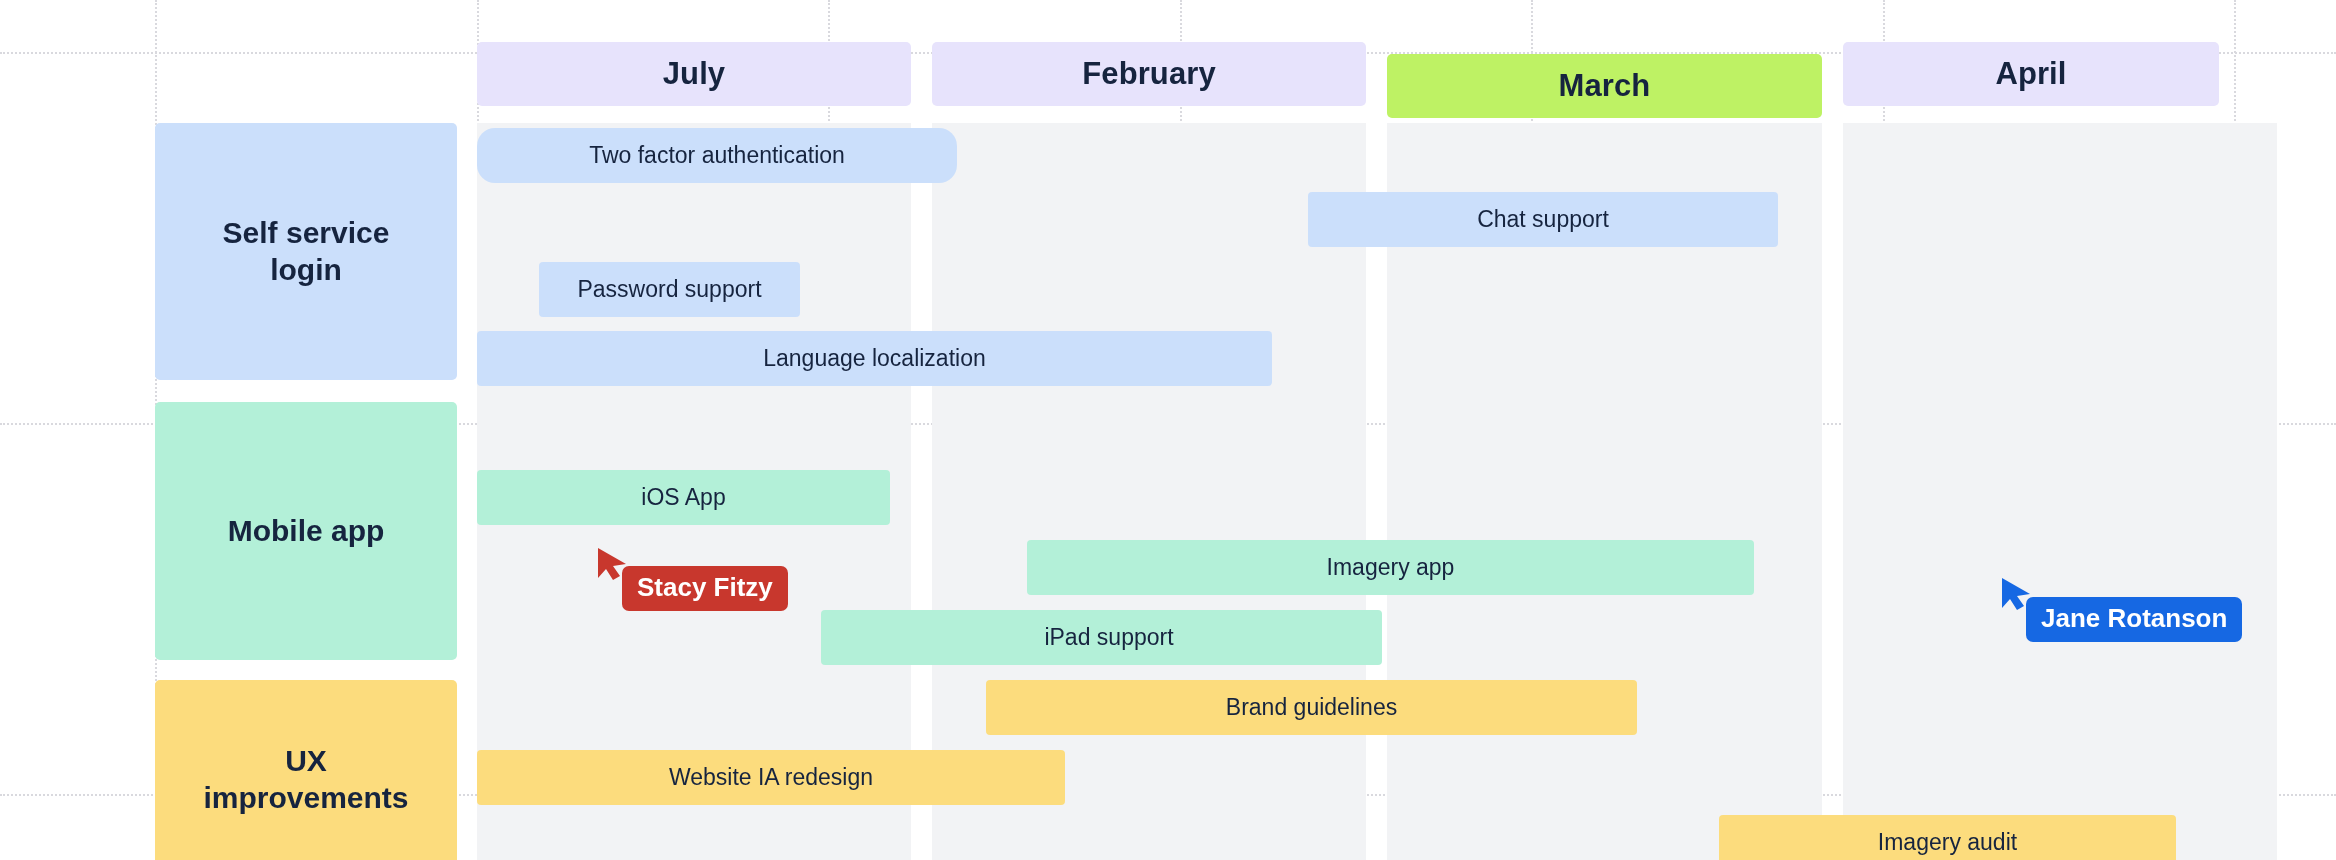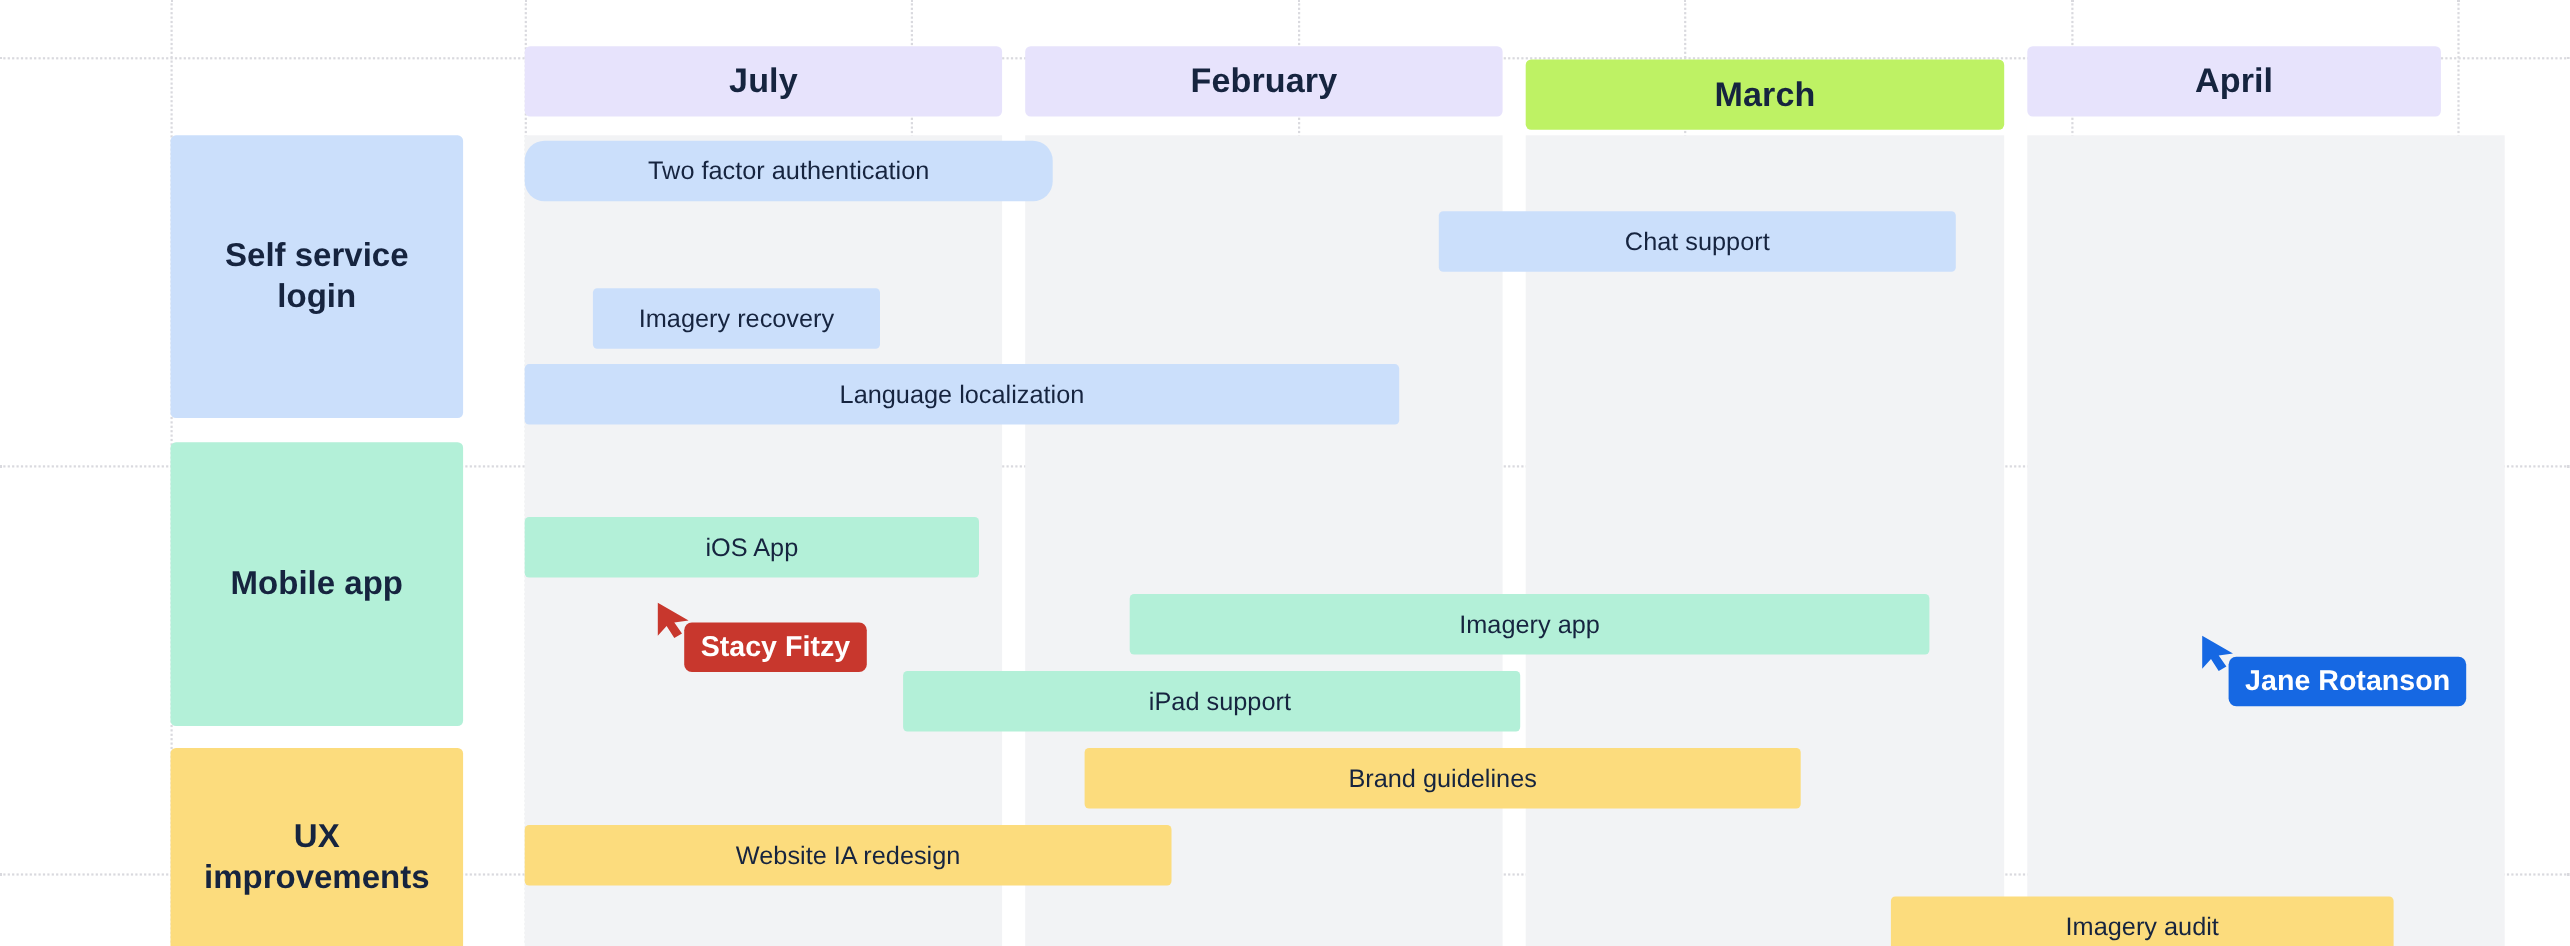--- a/index.html
+++ b/index.html
@@ -25,21 +25,21 @@
   .month-chip{
     position:absolute;height:64px;
     background:#e7e3fc;border-radius:5px;
     display:flex;align-items:center;justify-content:center;
     font-size:31px;font-weight:700;color:#16243f;
     letter-spacing:0.1px;
   }
 
   
   .group-chip{
-    position:absolute;left:155px;width:266px;
+    position:absolute;left:155px;width:302px;
     border-radius:5px;
     display:flex;align-items:center;justify-content:center;
     text-align:center;line-height:1.22;
     font-size:30px;font-weight:700;color:#16243f;
     padding:0 27px;box-sizing:border-box;
   }
 
   
   .task-bar{
     position:absolute;height:55px;border-radius:4px;
@@ -106,21 +106,21 @@
     </div>
 
   <div id="tasks-layer">
       <div class="task-bar" style="left: 477px; width: 480px; top: 128px; background: rgb(203, 223, 251); border-radius: 18px;">
         <span>Two factor authentication</span>
       </div>
       <div class="task-bar" style="left: 1308px; width: 470px; top: 192px; background: rgb(203, 223, 251);">
         <span>Chat support</span>
       </div>
       <div class="task-bar" style="left: 539px; width: 261px; top: 262px; background: rgb(203, 223, 251);">
-        <span>Imagery recovery</span>
+        <span>Password support</span>
       </div>
       <div class="task-bar" style="left: 477px; width: 795px; top: 331px; background: rgb(203, 223, 251);">
         <span>Language localization</span>
       </div>
       <div class="task-bar" style="left: 477px; width: 413px; top: 470px; background: rgb(179, 240, 216);">
         <span>iOS App</span>
       </div>
       <div class="task-bar" style="left: 1027px; width: 727px; top: 540px; background: rgb(179, 240, 216);">
         <span>Imagery app</span>
       </div>

